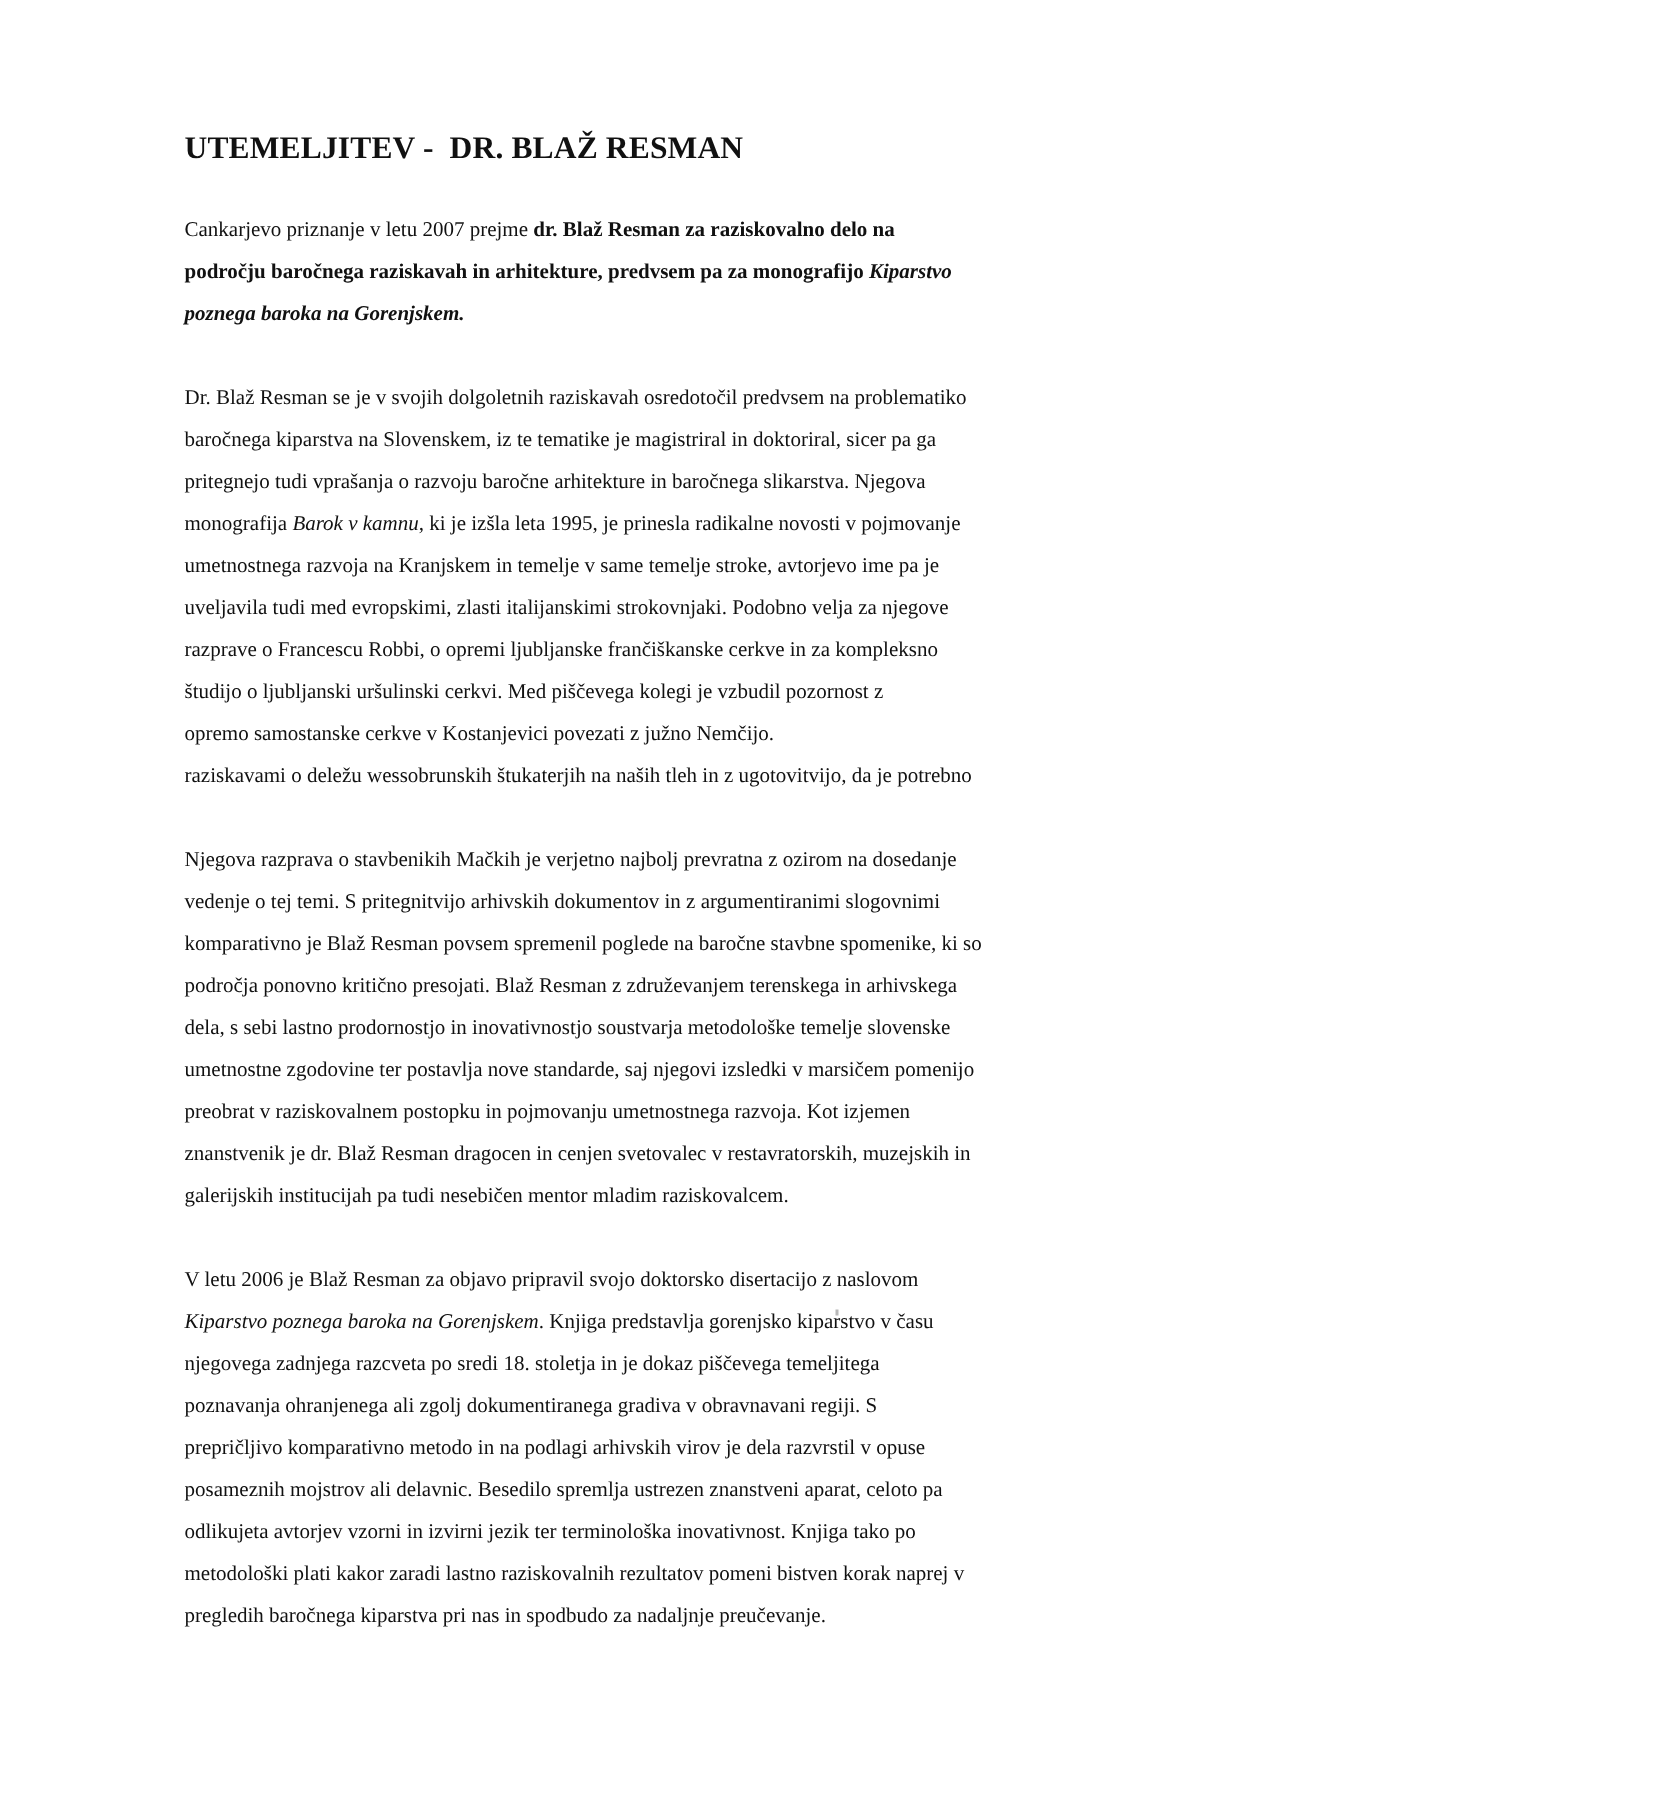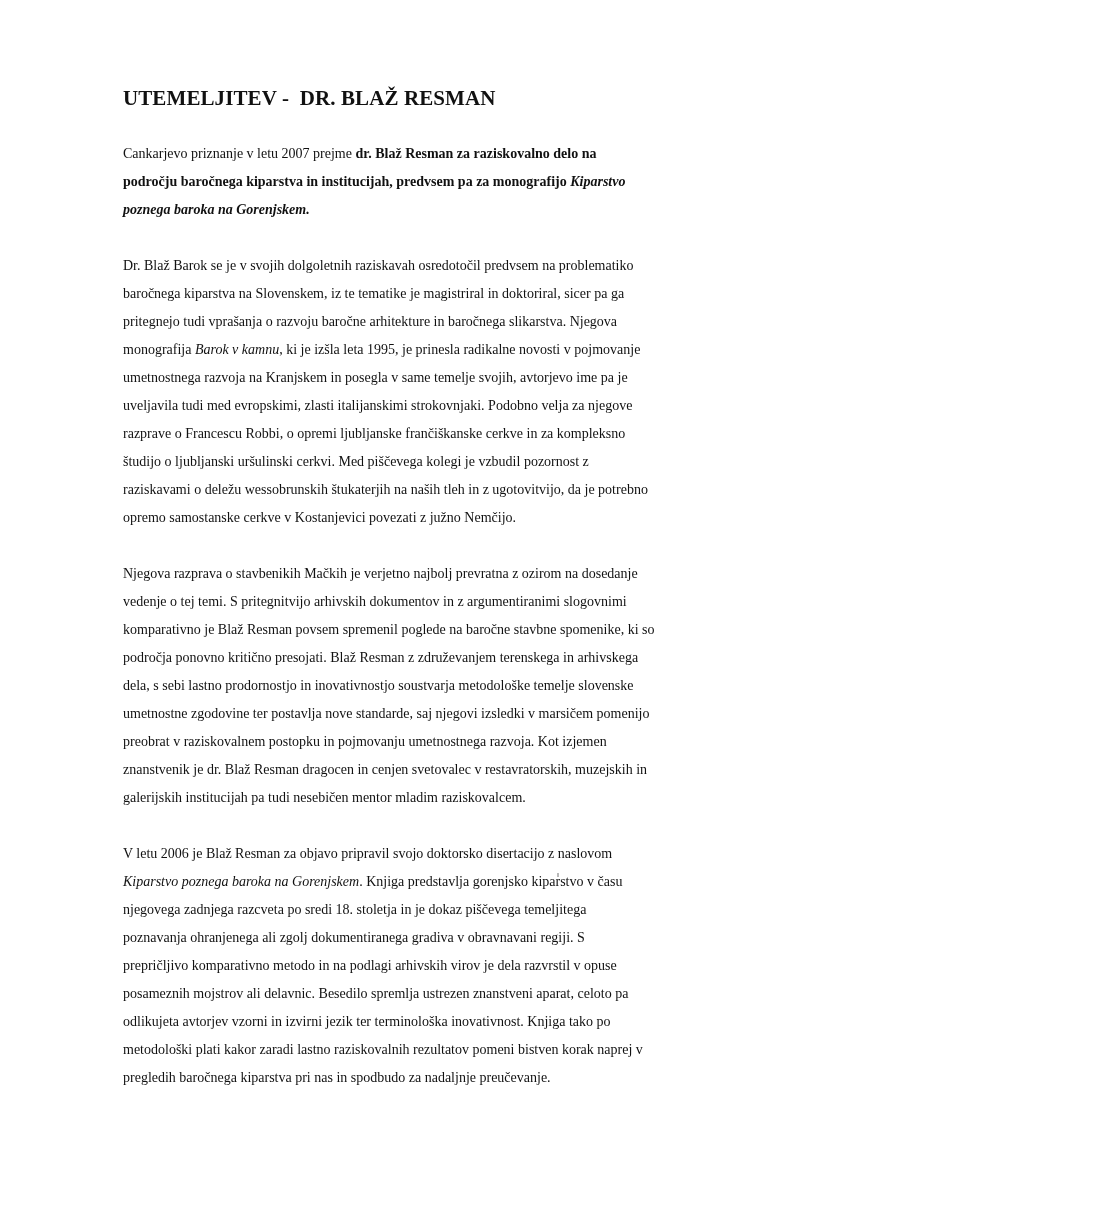--- a/index.html
+++ b/index.html
@@ -53,34 +53,34 @@
     }
   </style>
 </head>
 <body>
 
 <div class="page">
   <h1 class="title">UTEMELJITEV -  DR. BLAŽ RESMAN</h1>
   <div id="body-container">
       <p class="para">
         <span class="line"><span>Cankarjevo priznanje v letu 2007 prejme </span><span class="b">dr. Blaž Resman za raziskovalno delo na</span></span>
-        <span class="line"><span class="b">področju baročnega kiparstva in institucijah, predvsem pa za monografijo </span><span class="bi">Kiparstvo</span></span>
+        <span class="line"><span class="b">področju baročnega raziskavah in arhitekture, predvsem pa za monografijo </span><span class="bi">Kiparstvo</span></span>
         <span class="line"><span class="bi">poznega baroka na Gorenjskem.</span></span>
       </p>
       <p class="para">
-        <span class="line"><span>Dr. Blaž Barok se je v svojih dolgoletnih raziskavah osredotočil predvsem na problematiko</span></span>
+        <span class="line"><span>Dr. Blaž Resman se je v svojih dolgoletnih raziskavah osredotočil predvsem na problematiko</span></span>
         <span class="line"><span>baročnega kiparstva na Slovenskem, iz te tematike je magistriral in doktoriral, sicer pa ga</span></span>
         <span class="line"><span>pritegnejo tudi vprašanja o razvoju baročne arhitekture in baročnega slikarstva. Njegova</span></span>
         <span class="line"><span>monografija </span><span class="i">Barok v kamnu</span><span>, ki je izšla leta 1995, je prinesla radikalne novosti v pojmovanje</span></span>
-        <span class="line"><span>umetnostnega razvoja na Kranjskem in posegla v same temelje svojih, avtorjevo ime pa je</span></span>
+        <span class="line"><span>umetnostnega razvoja na Kranjskem in temelje v same temelje stroke, avtorjevo ime pa je</span></span>
         <span class="line"><span>uveljavila tudi med evropskimi, zlasti italijanskimi strokovnjaki. Podobno velja za njegove</span></span>
         <span class="line"><span>razprave o Francescu Robbi, o opremi ljubljanske frančiškanske cerkve in za kompleksno</span></span>
         <span class="line"><span>študijo o ljubljanski uršulinski cerkvi. Med piščevega kolegi je vzbudil pozornost z</span></span>
+        <span class="line"><span>opremo samostanske cerkve v Kostanjevici povezati z južno Nemčijo.</span></span>
         <span class="line"><span>raziskavami o deležu wessobrunskih štukaterjih na naših tleh in z ugotovitvijo, da je potrebno</span></span>
-        <span class="line"><span>opremo samostanske cerkve v Kostanjevici povezati z južno Nemčijo.</span></span>
       </p>
       <p class="para">
         <span class="line"><span>Njegova razprava o stavbenikih Mačkih je verjetno najbolj prevratna z ozirom na dosedanje</span></span>
         <span class="line"><span>vedenje o tej temi. S pritegnitvijo arhivskih dokumentov in z argumentiranimi slogovnimi</span></span>
         <span class="line"><span>komparativno je Blaž Resman povsem spremenil poglede na baročne stavbne spomenike, ki so</span></span>
         <span class="line"><span>področja ponovno kritično presojati. Blaž Resman z združevanjem terenskega in arhivskega</span></span>
         <span class="line"><span>dela, s sebi lastno prodornostjo in inovativnostjo soustvarja metodološke temelje slovenske</span></span>
         <span class="line"><span>umetnostne zgodovine ter postavlja nove standarde, saj njegovi izsledki v marsičem pomenijo</span></span>
         <span class="line"><span>preobrat v raziskovalnem postopku in pojmovanju umetnostnega razvoja. Kot izjemen</span></span>
         <span class="line"><span>znanstvenik je dr. Blaž Resman dragocen in cenjen svetovalec v restavratorskih, muzejskih in</span></span>

